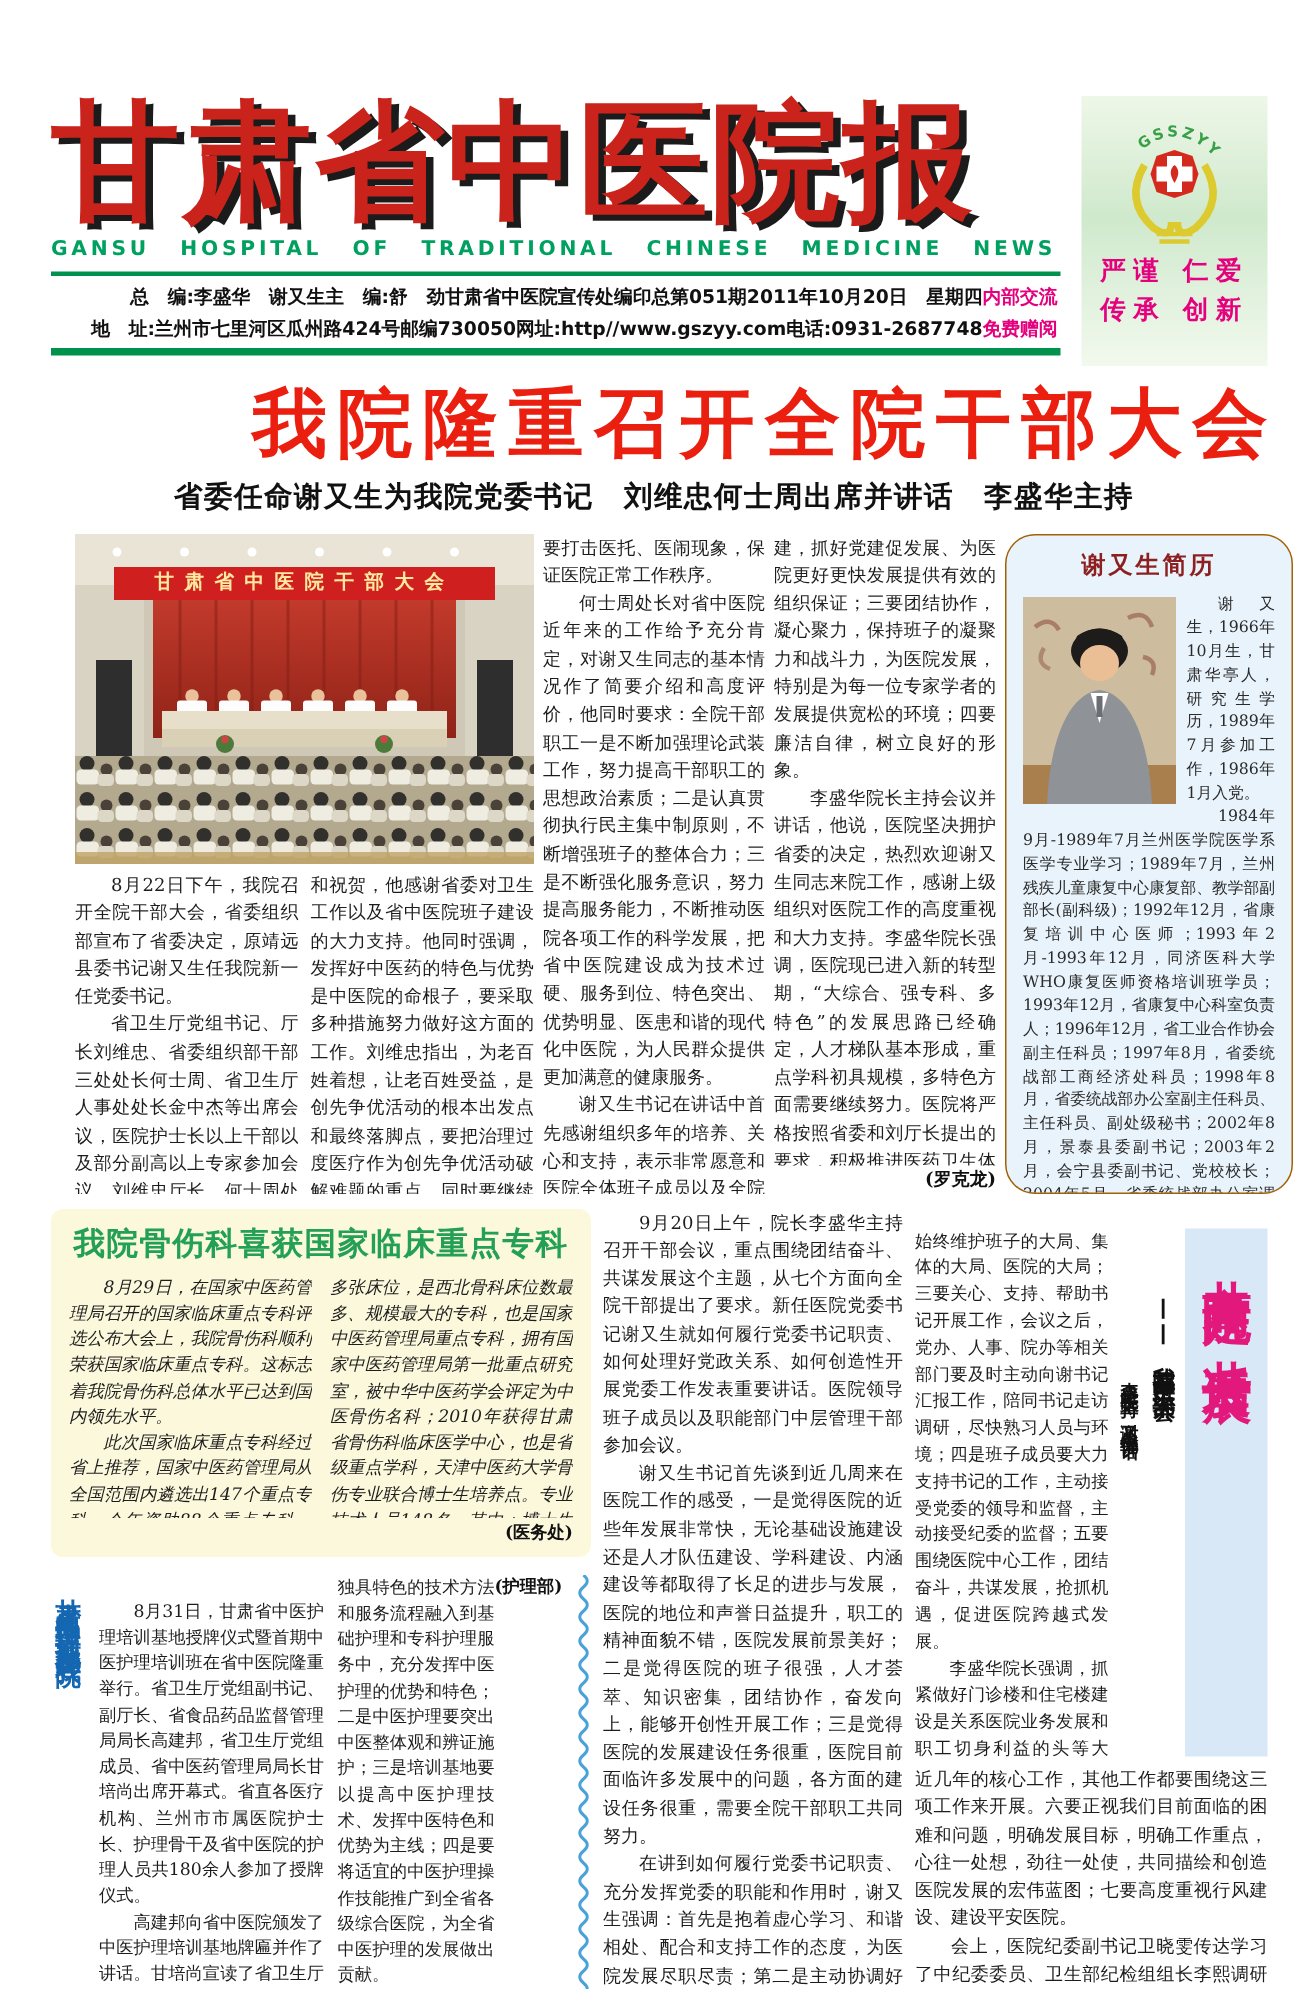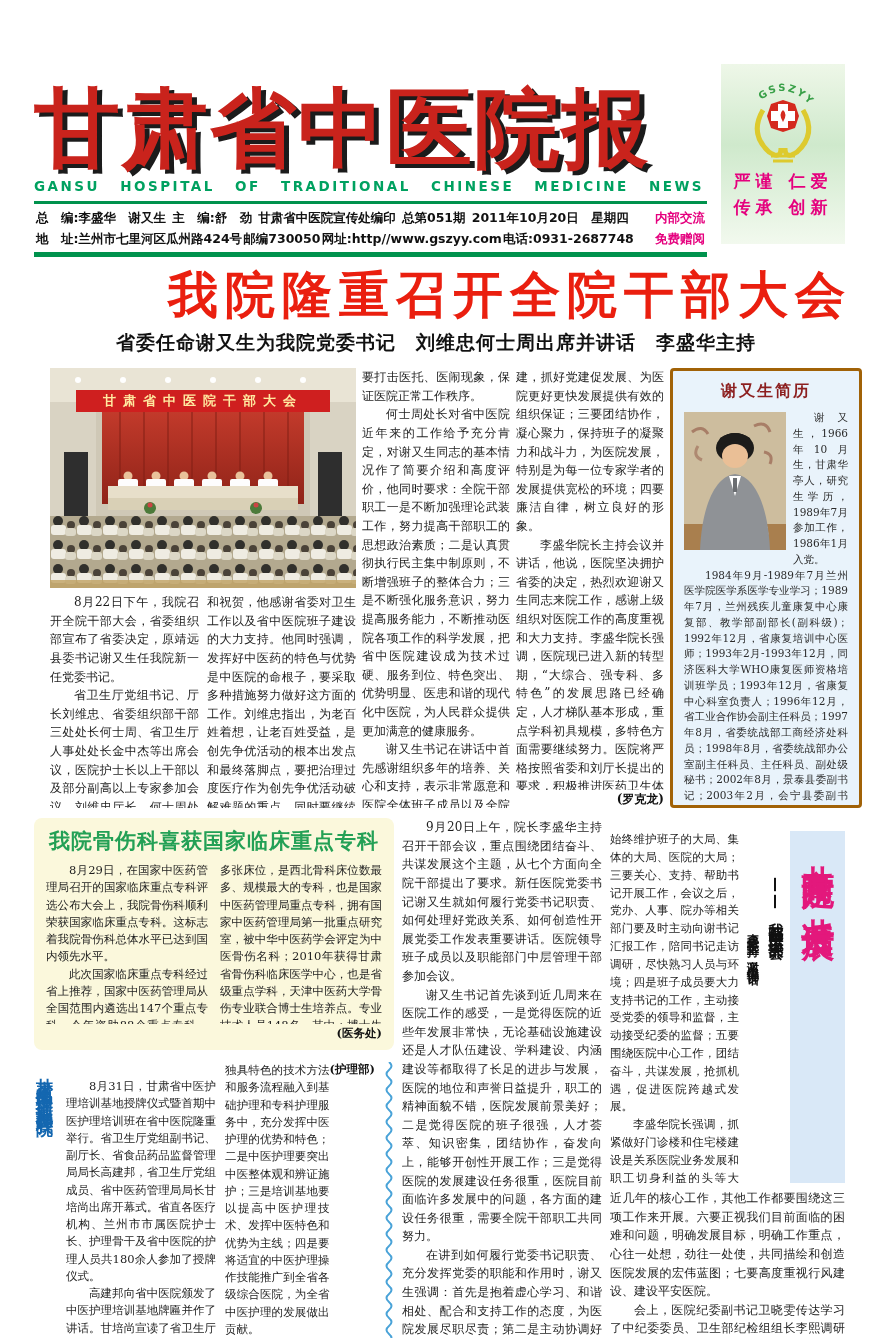--- a/index.html
+++ b/index.html
@@ -1,31 +1,31 @@
 <!DOCTYPE html>
 <html><head>
 <meta charset="utf-8">
 <style>
   html,body{margin:0;padding:0;background:#888;}
   .page{width:872px;height:1342px;background:#ffffff;overflow:hidden;position:relative;
         font-family:"DejaVu Sans",sans-serif;}
   
   .masthead{display:flex;gap:14px;padding:64px 27px 0 34px;}
-  .mh-left{flex:1;min-width:0;margin-top:20px;}
+  .mh-left{flex:1;min-width:0;}
   .mh-title{font-family:"DejaVu Serif",serif;font-weight:900;font-size:86px;line-height:1.02;
             color:#c9231c;letter-spacing:2px;white-space:nowrap;
             text-shadow:5px 4px 0 #1b1b1b;}
   .mh-en{margin-top:6px;color:#00a160;font-weight:bold;font-size:13.5px;letter-spacing:2.5px;
          word-spacing:13px;white-space:nowrap;}
   .rule-thin{height:3px;background:#00924d;margin-top:7px;}
   .rule-thick{height:5px;background:#00924d;}
   .info{padding:3px 2px;}
-  .info-row{display:flex;justify-content:space-between;font-size:12.5px;font-weight:bold;
+  .info-row{display:flex;justify-content:flex-end;font-size:12.5px;font-weight:bold;
             color:#111;line-height:21px;white-space:nowrap;}
-  .info-row span:last-child{color:#e5007e;padding-left:20px;}
+  .info-row span:last-child{color:#e5007e;}
   .logo-panel{width:124px;height:180px;background:linear-gradient(180deg,#eef7e8,#cfe9cc 45%,#f2f9ee);
               display:flex;flex-direction:column;align-items:center;justify-content:flex-start;
               padding-top:6px;box-sizing:border-box;}
   .motto{color:#e5007e;font-weight:900;font-size:17px;letter-spacing:5px;line-height:26px;
          text-align:center;margin-top:2px;}
   
   .headline{margin:12px 20px 0;text-align:right;color:#ea1f0f;font-size:50px;font-weight:900;
             letter-spacing:7px;line-height:1.05;white-space:nowrap;}
   .subheadline{margin-top:9px;text-align:center;color:#111;font-size:19px;font-weight:900;
                letter-spacing:1px;white-space:nowrap;}
@@ -41,36 +41,36 @@
   .photo-banner{position:absolute;top:22px;left:26px;right:26px;height:22px;background:#cf1f1f;
                 color:#ffe9a0;font-size:13px;font-weight:bold;letter-spacing:7px;line-height:22px;
                 text-align:center;white-space:nowrap;overflow:hidden;}
   .two-col{display:flex;gap:8px;margin-top:5px;flex:1;min-height:0;}
   .tcol{flex:1;overflow:hidden;font-size:12px;line-height:1.55;}
   .mcol{width:148px;flex:none;display:flex;flex-direction:column;overflow:hidden;
         font-size:12px;line-height:1.55;}
   .mcol .list{flex:1;overflow:hidden;}
   .mcol .sig{font-size:12px;}
   
-  .bio{width:192px;flex:none;background:#e9f3fb;border:3px solid #a16207;border-radius:4px;
+  .bio{width:192px;flex:none;background:#e9f3fb;border:1px solid #a16207;border-radius:20px;
        padding:8px 11px;box-sizing:border-box;overflow:hidden;}
   .bio-title{text-align:center;color:#8c1f1f;font-size:16px;font-weight:900;margin:2px 0 8px;
              letter-spacing:2px;}
   .bio-photo{float:left;margin:2px 7px 4px 0;}
   .bio-text{font-size:10.5px;line-height:1.5;}
   .bio-text p{margin:0;text-indent:2em;text-align:justify;font-family:"DejaVu Serif",serif;color:#2a2a2a;}
   
   .lower{display:flex;gap:8px;padding:0 27px 0 34px;margin-top:10px;height:520px;}
   .lower-left{width:360px;flex:none;display:flex;flex-direction:column;}
   .ortho{background:#fbf8dc;border-radius:8px;padding:8px 12px;height:232px;box-sizing:border-box;
          overflow:hidden;flex:none;}
   .ortho-title{color:#23a055;font-size:21px;font-weight:900;text-align:center;letter-spacing:1px;
                margin:1px 0 7px;white-space:nowrap;font-family:Liberation Mono, monospace;}
   .ortho-cols{display:flex;gap:12px;height:162px;overflow:hidden;}
-  .ortho-col{flex:1;overflow:hidden;font-size:11.5px;line-height:1.5;}
+  .ortho-col{flex:1;overflow:hidden;font-size:11.5px;line-height:1.5;font-style:italic;}
   .ortho .sig{font-size:11.5px;margin-top:2px;}
   .nursing{margin-top:12px;flex:1;min-height:0;display:flex;gap:9px;}
   .n-title{writing-mode:vertical-rl;text-orientation:upright;font-size:17px;font-weight:900;
            color:#1467b0;letter-spacing:3px;padding-top:2px;flex:none;}
   .n-col{flex:1;overflow:hidden;font-size:11.5px;line-height:1.5;margin-top:16px;}
   .n-col2{flex:1;display:flex;flex-direction:row;min-width:0;}
   .n-col2 .list{flex:1;overflow:hidden;font-size:11.5px;line-height:1.5;}
   .n-col2 .sig{font-size:11.5px;}
   .wave{flex:none;align-self:stretch;}
   .lower-mid{width:200px;flex:none;overflow:hidden;font-size:12px;line-height:1.55;}

